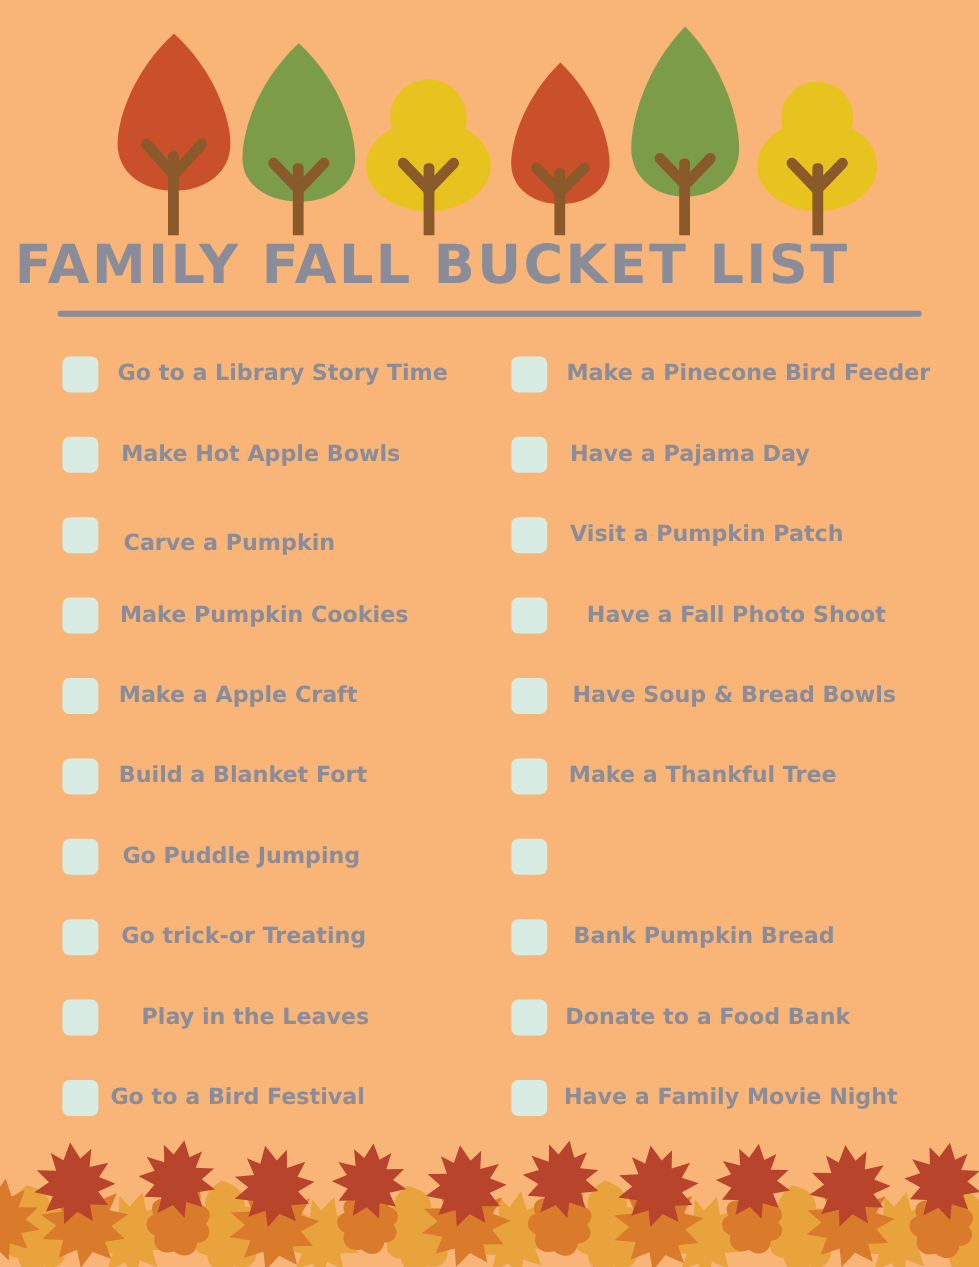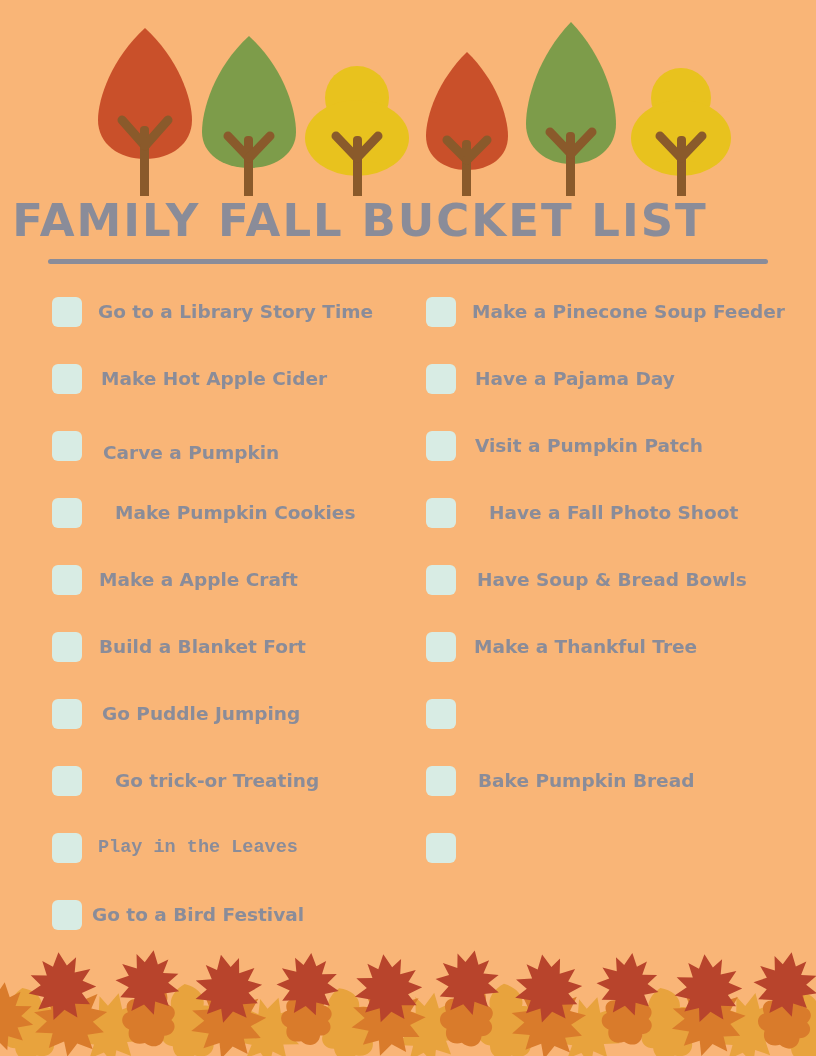--- a/index.html
+++ b/index.html
@@ -89,26 +89,26 @@
     font-weight: bold;
     font-size: 18.5px;
     color: #8a8c99;
     margin-left: 14px;
     white-space: nowrap;
   }
   
   .col-left .item:nth-child(1) .item-label { margin-left: 16px; }
   .col-left .item:nth-child(2) .item-label { margin-left: 19px; }
   .col-left .item:nth-child(3) .item-label { margin-left: 21px; margin-top: 13px; }
-  .col-left .item:nth-child(4) .item-label { margin-left: 33px; }
+  .col-left .item:nth-child(4) .item-label { margin-left: 18px; }
   .col-left .item:nth-child(5) .item-label { margin-left: 17px; }
   .col-left .item:nth-child(6) .item-label { margin-left: 17px; }
   .col-left .item:nth-child(7) .item-label { margin-left: 20px; }
-  .col-left .item:nth-child(8) .item-label { margin-left: 33px; }
-  .col-left .item:nth-child(9) .item-label { margin-left: 16px; font-family: Liberation Mono, monospace; }
+  .col-left .item:nth-child(8) .item-label { margin-left: 19px; }
+  .col-left .item:nth-child(9) .item-label { margin-left: 36px; }
   .col-left .item:nth-child(10) .item-label { margin-left: 10px; }
 
   .col-right .item:nth-child(1) .item-label { margin-left: 16px; }
   .col-right .item:nth-child(2) .item-label { margin-left: 19px; text-align: center; }
   .col-right .item:nth-child(3) .item-label { margin-left: 19px; }
   .col-right .item:nth-child(4) .item-label { margin-left: 33px; }
   .col-right .item:nth-child(5) .item-label { margin-left: 21px; }
   .col-right .item:nth-child(6) .item-label { margin-left: 18px; }
   .col-right .item:nth-child(7) .item-label { margin-left: 22px; }
   .col-right .item:nth-child(8) .item-label { margin-left: 22px; }
@@ -182,21 +182,21 @@
   <div class="title-rule"></div>
 
   <div class="lists">
     <div class="col col-left">
       <div class="item">
         <span class="checkbox"></span>
         <span class="item-label">Go to a Library Story Time</span>
       </div>
       <div class="item">
         <span class="checkbox"></span>
-        <span class="item-label">Make Hot Apple Cider</span>
+        <span class="item-label">Make Hot Apple Bowls</span>
       </div>
       <div class="item">
         <span class="checkbox"></span>
         <span class="item-label">Carve a Pumpkin</span>
       </div>
       <div class="item">
         <span class="checkbox"></span>
         <span class="item-label">Make Pumpkin Cookies</span>
       </div>
       <div class="item">
@@ -221,21 +221,21 @@
       </div>
       <div class="item">
         <span class="checkbox"></span>
         <span class="item-label">Go to a Bird Festival</span>
       </div>
     </div>
 
     <div class="col col-right">
       <div class="item">
         <span class="checkbox"></span>
-        <span class="item-label">Make a Pinecone Soup Feeder</span>
+        <span class="item-label">Make a Pinecone Bird Feeder</span>
       </div>
       <div class="item">
         <span class="checkbox"></span>
         <span class="item-label">Have a Pajama Day</span>
       </div>
       <div class="item">
         <span class="checkbox"></span>
         <span class="item-label">Visit a Pumpkin Patch</span>
       </div>
       <div class="item">
@@ -248,24 +248,29 @@
       </div>
       <div class="item">
         <span class="checkbox"></span>
         <span class="item-label">Make a Thankful Tree</span>
       </div>
       <div class="item">
         <span class="checkbox"></span>
       </div>
       <div class="item">
         <span class="checkbox"></span>
-        <span class="item-label">Bake Pumpkin Bread</span>
-      </div>
-      <div class="item">
-        <span class="checkbox"></span>
+        <span class="item-label">Bank Pumpkin Bread</span>
+      </div>
+      <div class="item">
+        <span class="checkbox"></span>
+        <span class="item-label">Donate to a Food Bank</span>
+      </div>
+      <div class="item">
+        <span class="checkbox"></span>
+        <span class="item-label">Have a Family Movie Night</span>
       </div>
     </div>
   </div>
 
   <svg class="leaf-footer" viewBox="0 0 816 110" preserveAspectRatio="none">
     <defs>
       <g id="maple">
         <path d="M0,-34 L7,-20 L17,-27 L14,-12 L30,-14 L21,-3 L34,4 L19,9 L26,21 L11,19 L12,33 L0,24 L-12,33 L-11,19 L-26,21 L-19,9 L-34,4 L-21,-3 L-30,-14 L-14,-12 L-17,-27 L-7,-20 Z"></path>
       </g>
       <g id="oak">

